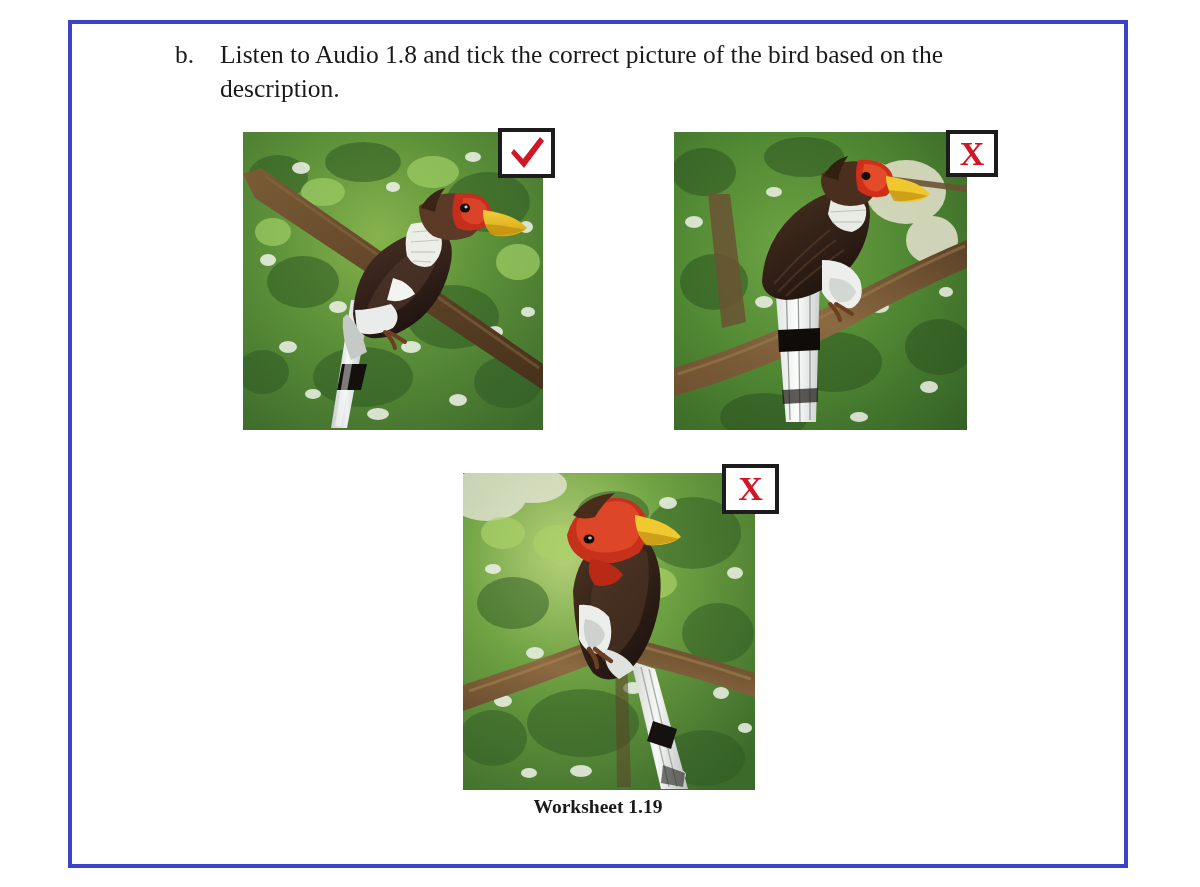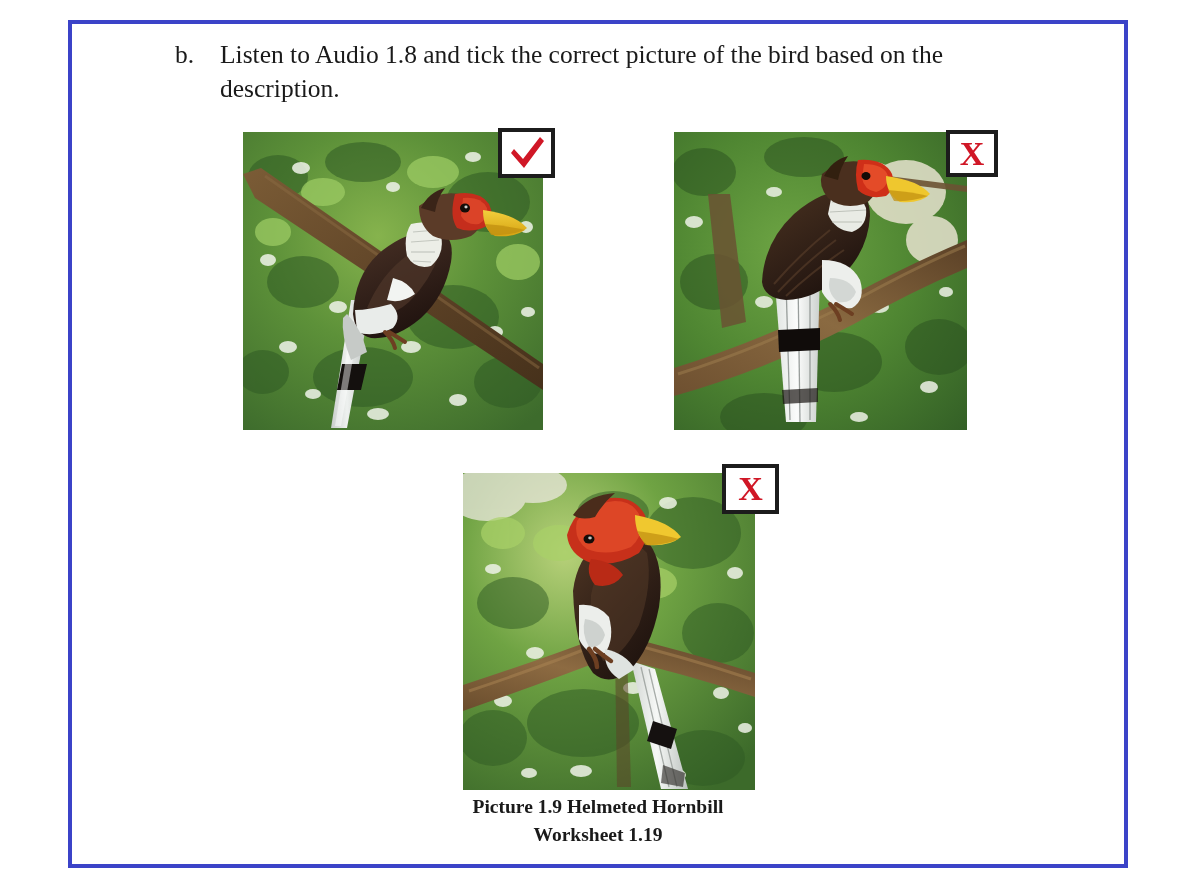--- a/index.html
+++ b/index.html
@@ -437,15 +437,14 @@
 
 <div class="mark-box" id="mark-2">
   <span class="mark-cross">X</span>
 </div>
 
 <div class="mark-box" id="mark-3">
   <span class="mark-cross">X</span>
 </div>
 
 <div id="caption">
-  <span id="caption-line-1">Picture 1.9 Helmeted Hornbill</span>
   <span id="caption-line-2">Worksheet 1.19</span>
 </div>
 
 </body></html>

